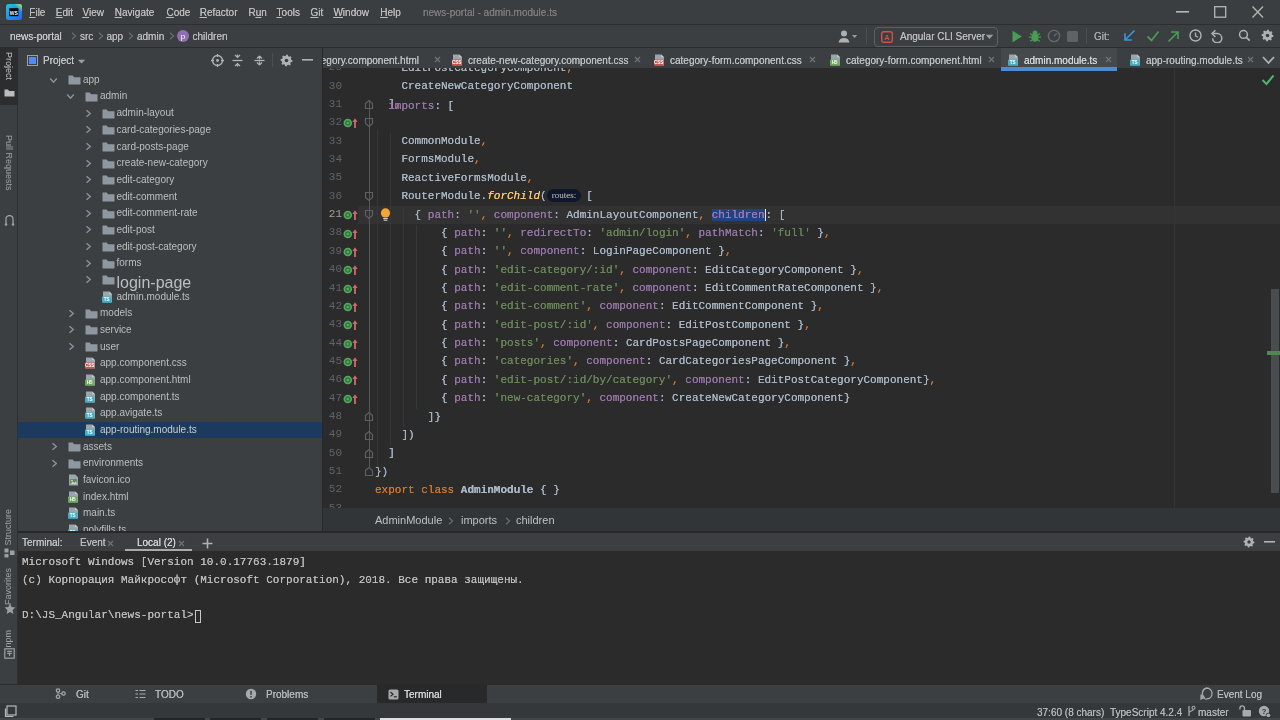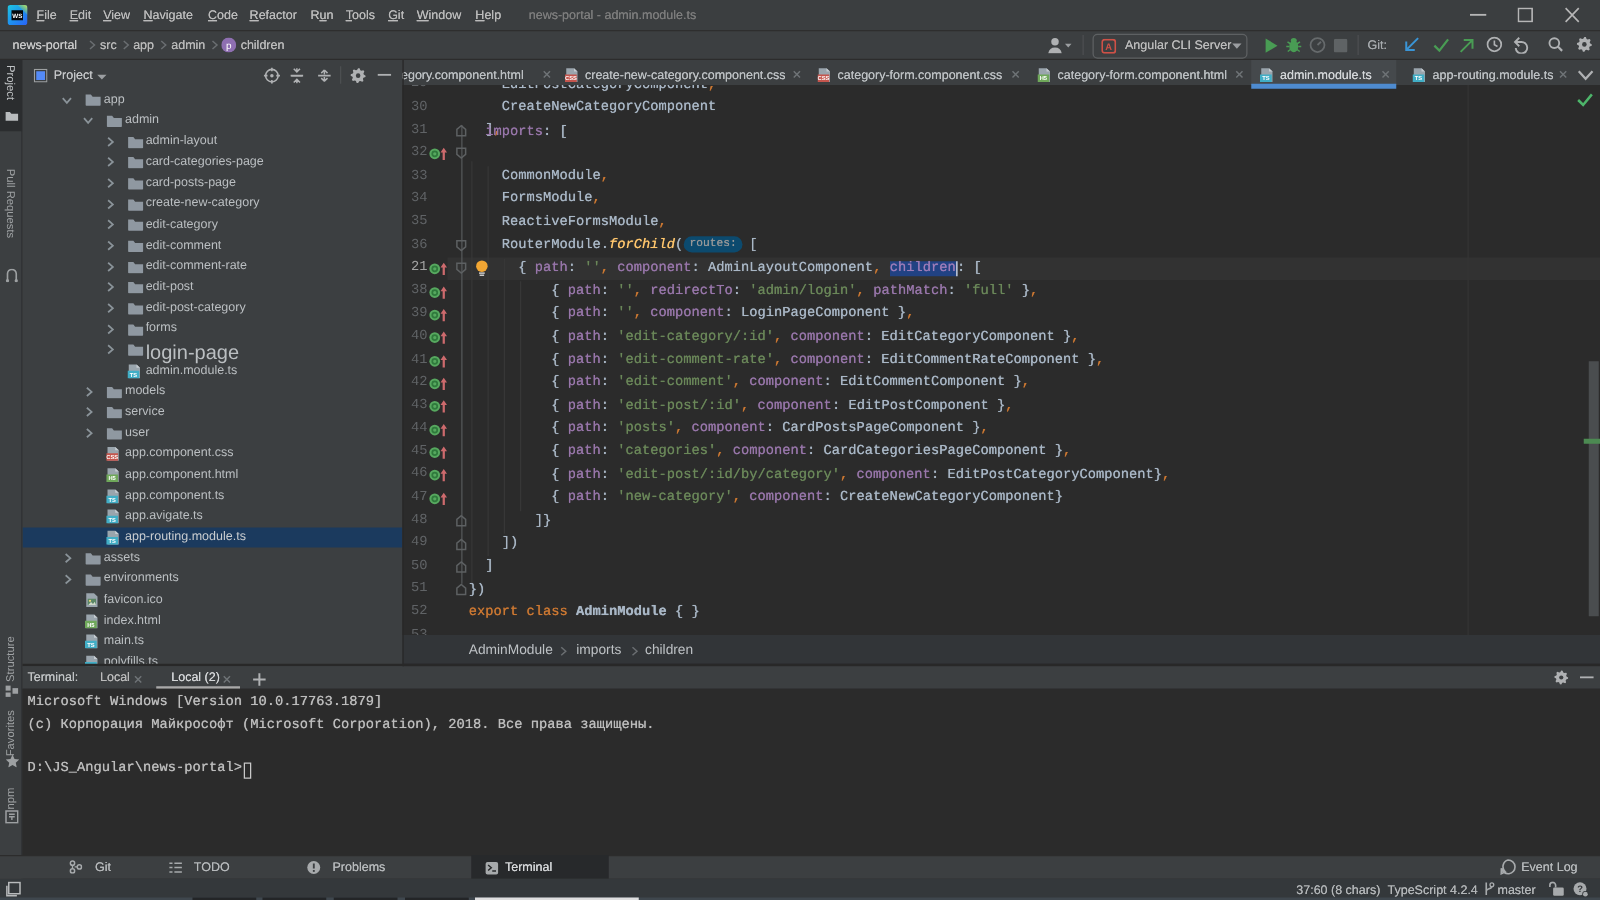--- a/index.html
+++ b/index.html
@@ -564,21 +564,21 @@
     </svg>
     <div class="num" style="left:-2px;top:415.4px;color:#606366">52</div>
     <div class="num" style="left:-2px;top:433.8px;color:#606366">53</div>
     <div class="code" style="left:53.0px;top:-9.34px">    EditPostCategoryComponent<span class="o">,</span></div>
     <div class="code" style="left:53.0px;top:9.02px">    CreateNewCategoryComponent</div>
     <div class="code" style="left:53.0px;top:27.38px">  ]<span class="o">,</span></div>
     <div class="code" style="left:53.0px;top:29px">  <span class="k">imports</span>: [</div>
     <div class="code" style="left:53.0px;top:64.10px">    CommonModule<span class="o">,</span></div>
     <div class="code" style="left:53.0px;top:82.46px">    FormsModule<span class="o">,</span></div>
     <div class="code" style="left:53.0px;top:100.82px">    ReactiveFormsModule<span class="o">,</span></div>
-    <div class="code" style="left:53.0px;top:119.18px">    RouterModule.<span class="fn">forChild</span>(<span style="display:inline-block;background:#0c4a6e;color:#989898;font-family:Liberation Mono, monospace;font-size:9px;line-height:11px;letter-spacing:0;border-radius:7px;padding:1px 5px;margin-right:5px;vertical-align:1px">routes:</span>[</div>
+    <div class="code" style="left:53.0px;top:119.18px">    RouterModule.<span class="fn">forChild</span>(<span style="display:inline-block;background:#0f172a;color:#989898;font-family:Liberation Serif, serif;font-size:9px;line-height:11px;letter-spacing:0;border-radius:7px;padding:1px 5px;margin-right:5px;vertical-align:1px">routes:</span>[</div>
     <div class="code" style="left:53.0px;top:137.54px">      { <span class="k">path</span>: <span class="s">''</span><span class="o">,</span> <span class="k">component</span>: AdminLayoutComponent<span class="o">,</span> <span style="background:#214283;color:#9d7cb8;border-right:1.5px solid #e8e8e8">children</span>: [</div>
     <div class="code" style="left:53.0px;top:155.90px">          { <span class="k">path</span>: <span class="s">''</span><span class="o">,</span> <span class="k">redirectTo</span>: <span class="s">'admin/login'</span><span class="o">,</span> <span class="k">pathMatch</span>: <span class="s">'full'</span> }<span class="o">,</span></div>
     <div class="code" style="left:53.0px;top:174.26px">          { <span class="k">path</span>: <span class="s">''</span><span class="o">,</span> <span class="k">component</span>: LoginPageComponent }<span class="o">,</span></div>
     <div class="code" style="left:53.0px;top:192.62px">          { <span class="k">path</span>: <span class="s">'edit-category/:id'</span><span class="o">,</span> <span class="k">component</span>: EditCategoryComponent }<span class="o">,</span></div>
     <div class="code" style="left:53.0px;top:210.98px">          { <span class="k">path</span>: <span class="s">'edit-comment-rate'</span><span class="o">,</span> <span class="k">component</span>: EditCommentRateComponent }<span class="o">,</span></div>
     <div class="code" style="left:53.0px;top:229.34px">          { <span class="k">path</span>: <span class="s">'edit-comment'</span><span class="o">,</span> <span class="k">component</span>: EditCommentComponent }<span class="o">,</span></div>
     <div class="code" style="left:53.0px;top:247.70px">          { <span class="k">path</span>: <span class="s">'edit-post/:id'</span><span class="o">,</span> <span class="k">component</span>: EditPostComponent }<span class="o">,</span></div>
     <div class="code" style="left:53.0px;top:266.06px">          { <span class="k">path</span>: <span class="s">'posts'</span><span class="o">,</span> <span class="k">component</span>: CardPostsPageComponent }<span class="o">,</span></div>
     <div class="code" style="left:53.0px;top:284.42px">          { <span class="k">path</span>: <span class="s">'categories'</span><span class="o">,</span> <span class="k">component</span>: CardCategoriesPageComponent }<span class="o">,</span></div>
     <div class="code" style="left:53.0px;top:302.78px">          { <span class="k">path</span>: <span class="s">'edit-post/:id/by/category'</span><span class="o">,</span> <span class="k">component</span>: EditPostCategoryComponent}<span class="o">,</span></div>
@@ -595,21 +595,21 @@
     <path d="M1 0.8 L4.6 4 L1 7.2" stroke="#6a6e71" stroke-width="1.2" fill="none"></path>
   </svg>
 <div class="a" style="left:461px;top:514px;font-size:11px;color:#bdc1c4">imports</div>
 <svg style="position:absolute;left:505px;top:517px" width="6" height="8" viewBox="0 0 6 8">
     <path d="M1 0.8 L4.6 4 L1 7.2" stroke="#6a6e71" stroke-width="1.2" fill="none"></path>
   </svg>
 <div class="a" style="left:516px;top:514px;font-size:11px;color:#bdc1c4">children</div>
 <div class="a" style="left:18px;top:531px;width:1262px;height:2px;background:#282828"></div>
 <div class="a" style="left:18px;top:533px;width:1262px;height:18px;background:#3c3f41"></div>
 <div class="ui" style="left:22px;top:537px;color:#c0c3c5">Terminal:</div>
-<div class="ui" style="left:80px;top:537px">Local</div>
+<div class="ui" style="left:80px;top:537px">Event</div>
 <svg style="position:absolute;left:107px;top:539.5px" width="7" height="7" viewBox="0 0 7 7">
     <path d="M1 1 L6 6 M6 1 L1 6" stroke="#6e7376" stroke-width="1.2"></path>
   </svg>
 <div class="a" style="left:125px;top:549px;width:67px;height:2px;background:#a9a9a9"></div>
 <div class="ui" style="left:137px;top:537px;color:#d4d6d8">Local (2)</div>
 <svg style="position:absolute;left:178px;top:539.5px" width="7" height="7" viewBox="0 0 7 7">
     <path d="M1 1 L6 6 M6 1 L1 6" stroke="#6e7376" stroke-width="1.2"></path>
   </svg>
 <svg style="position:absolute;left:202px;top:538px" width="11" height="11" viewBox="0 0 11 11">
     <path d="M5.5 0.5 V10.5 M0.5 5.5 H10.5" stroke="#afb1b3" stroke-width="1.6"></path>

